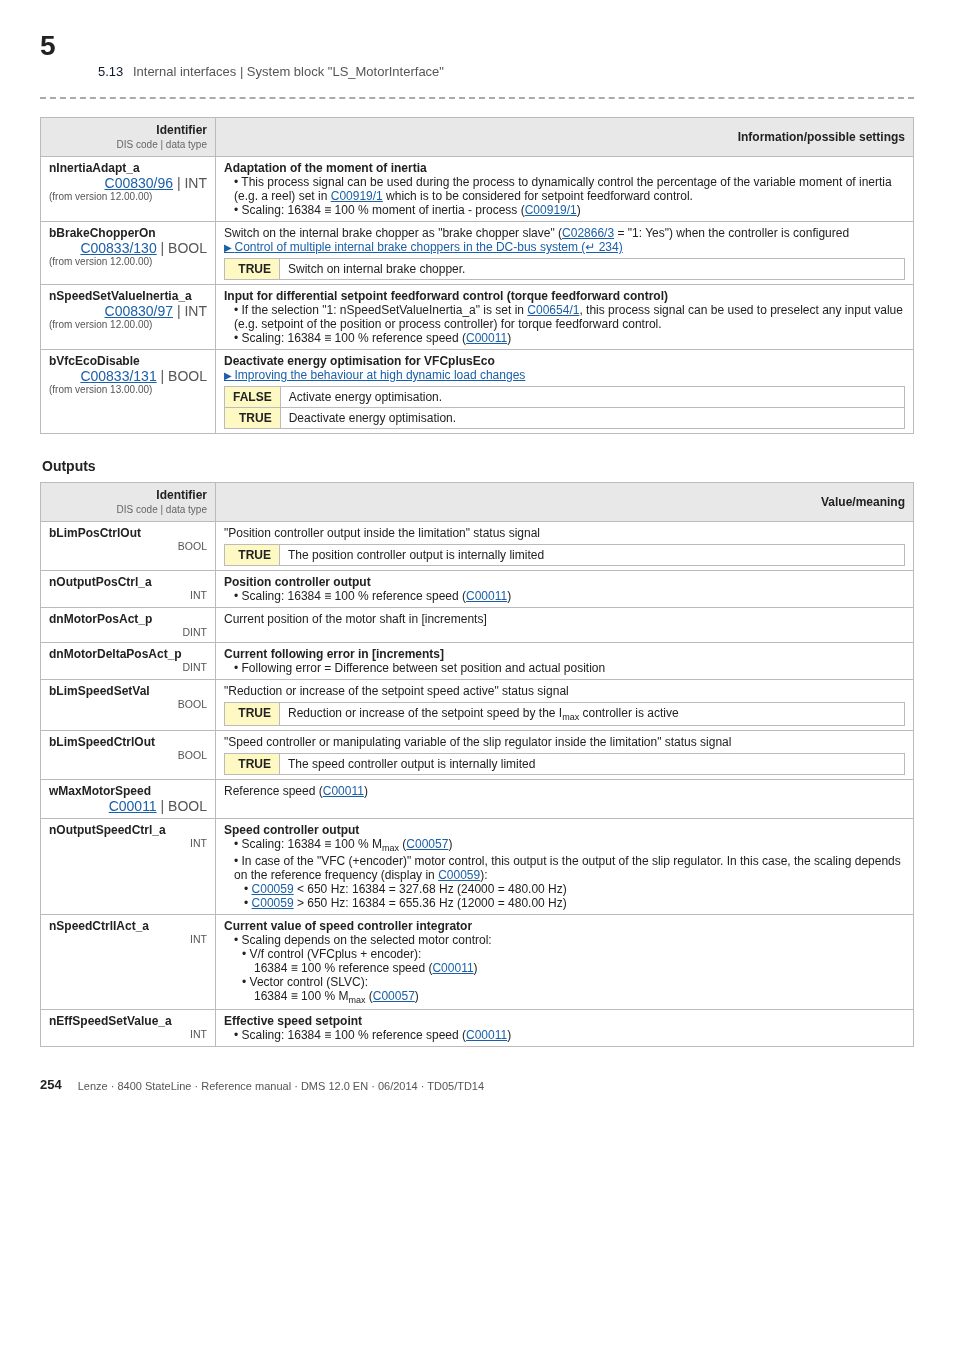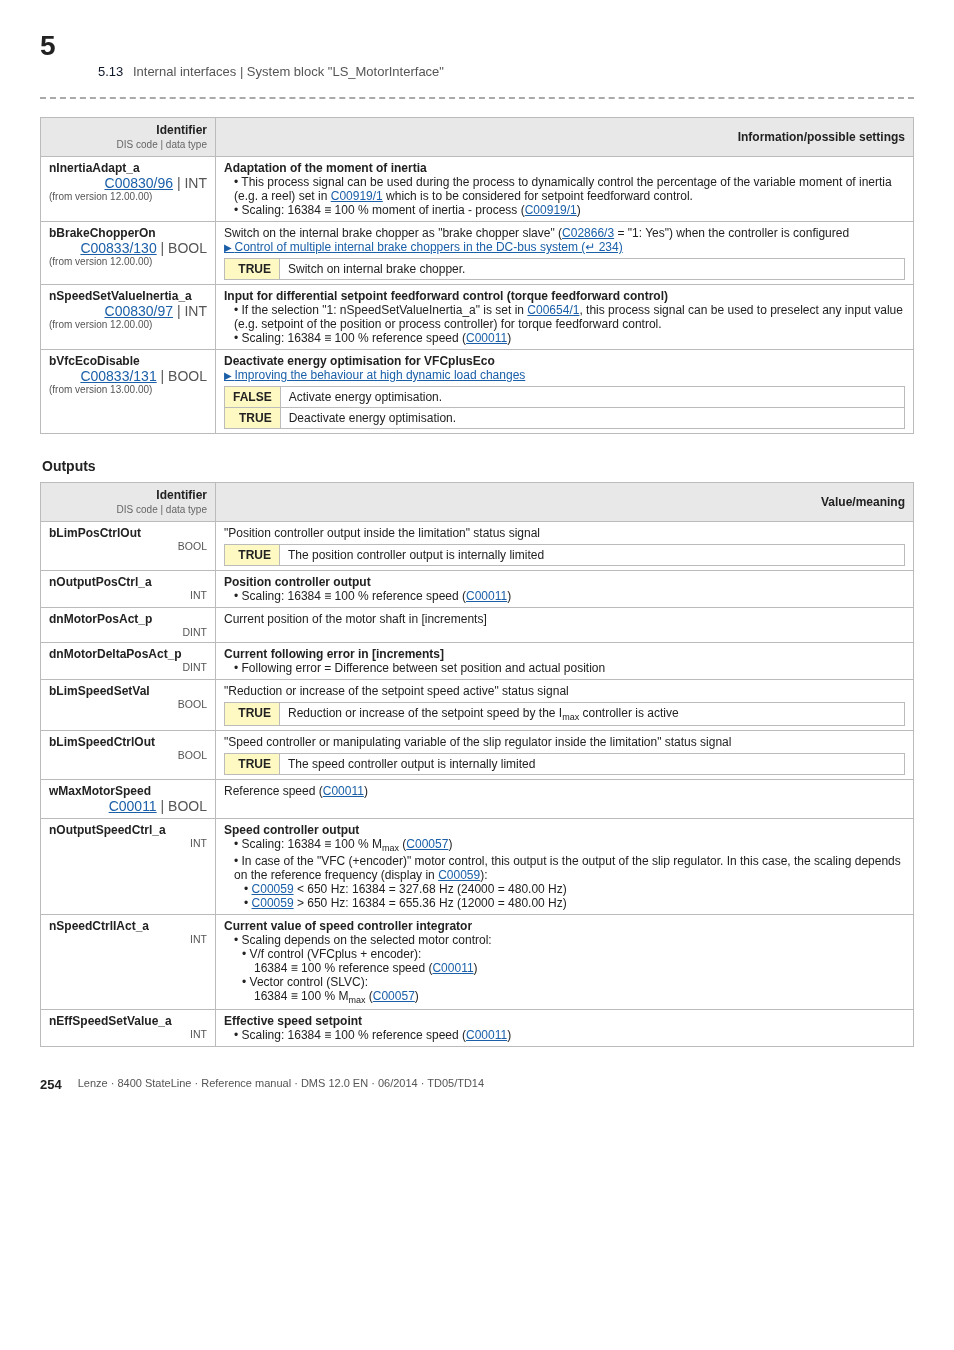--- a/index.html
+++ b/index.html
@@ -127,21 +127,21 @@
       width: 55px;
       background: #fef9c3;
     }
     .outputs-title {
       font-weight: bold;
       font-size: 14px;
       margin: 14px 0 8px 2px;
     }
     .footer-bar {
       display: flex;
-      align-items: flex-start;
+      align-items: flex-end;
       margin-top: 30px;
       gap: 16px;
     }
     .page-number {
       font-size: 13px;
       font-weight: bold;
     }
     .footer-text {
       font-size: 11px;
       color: #555;

